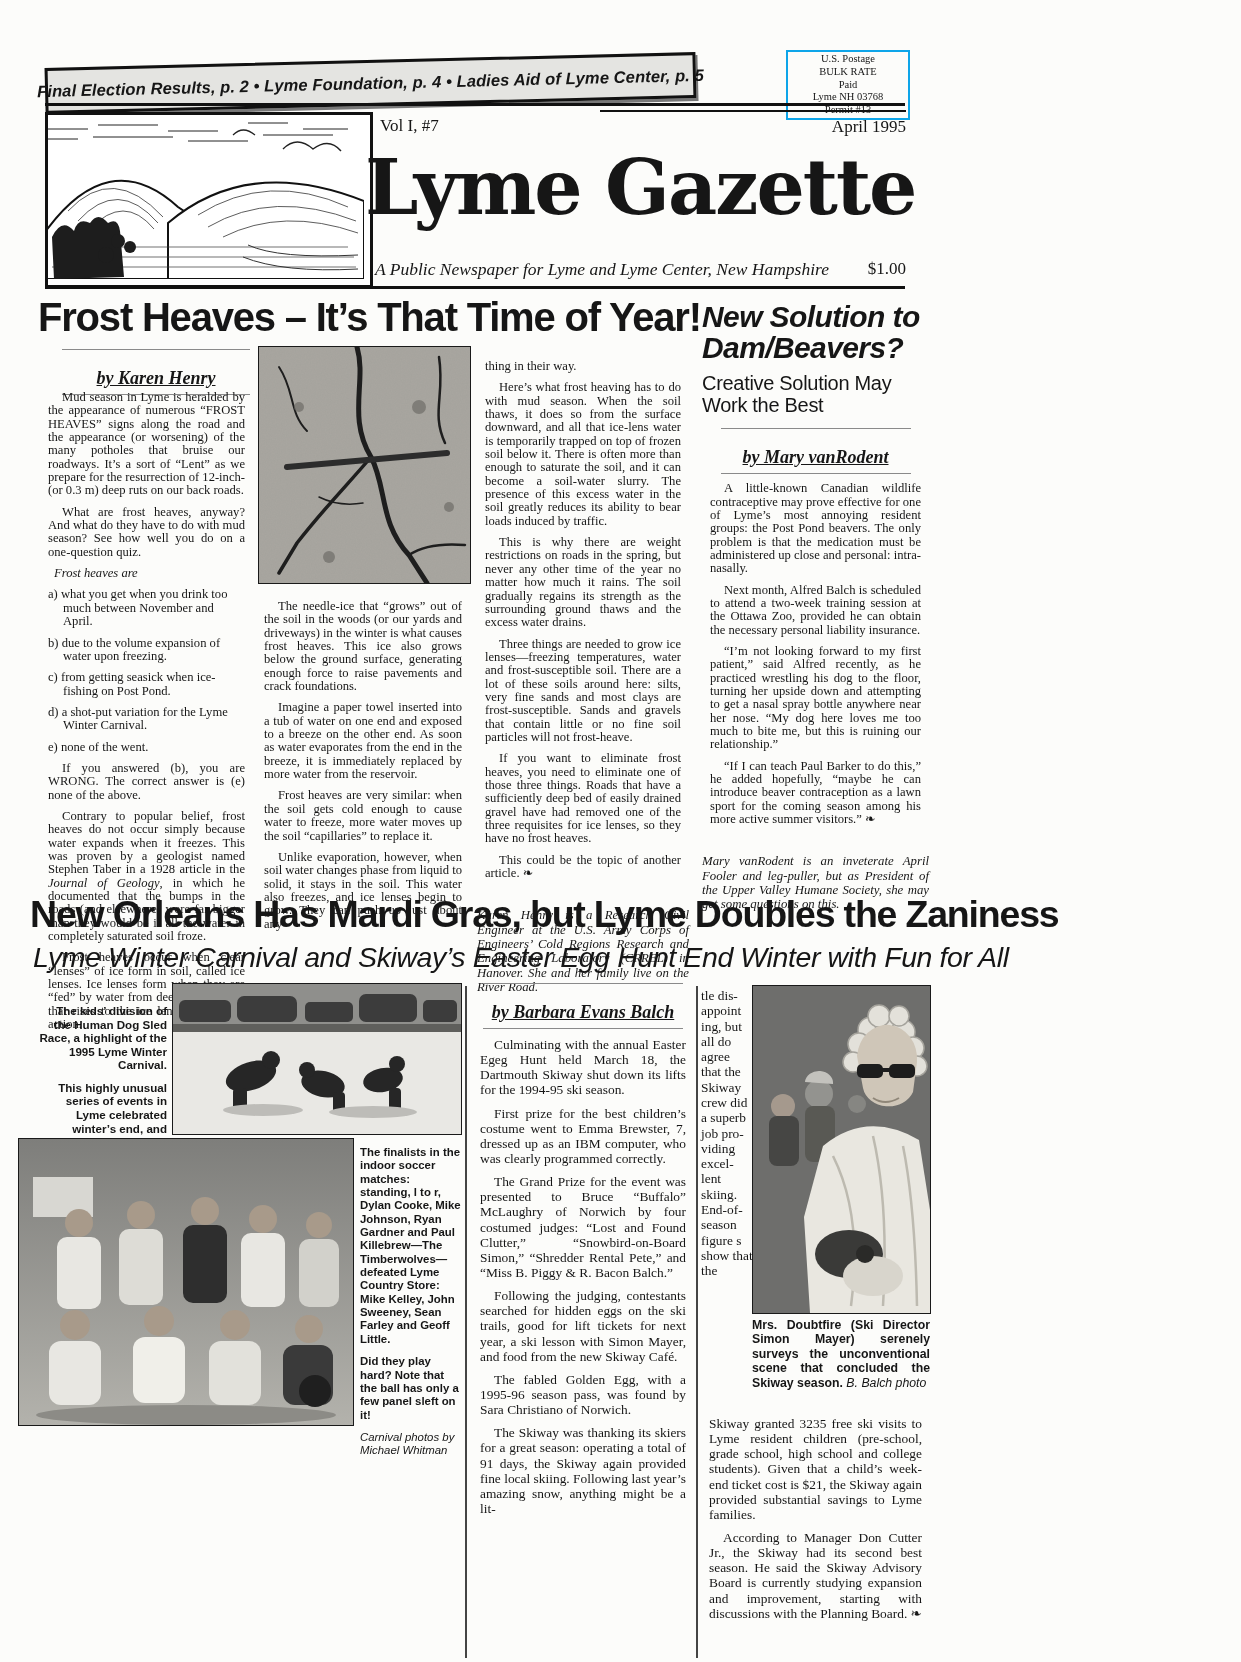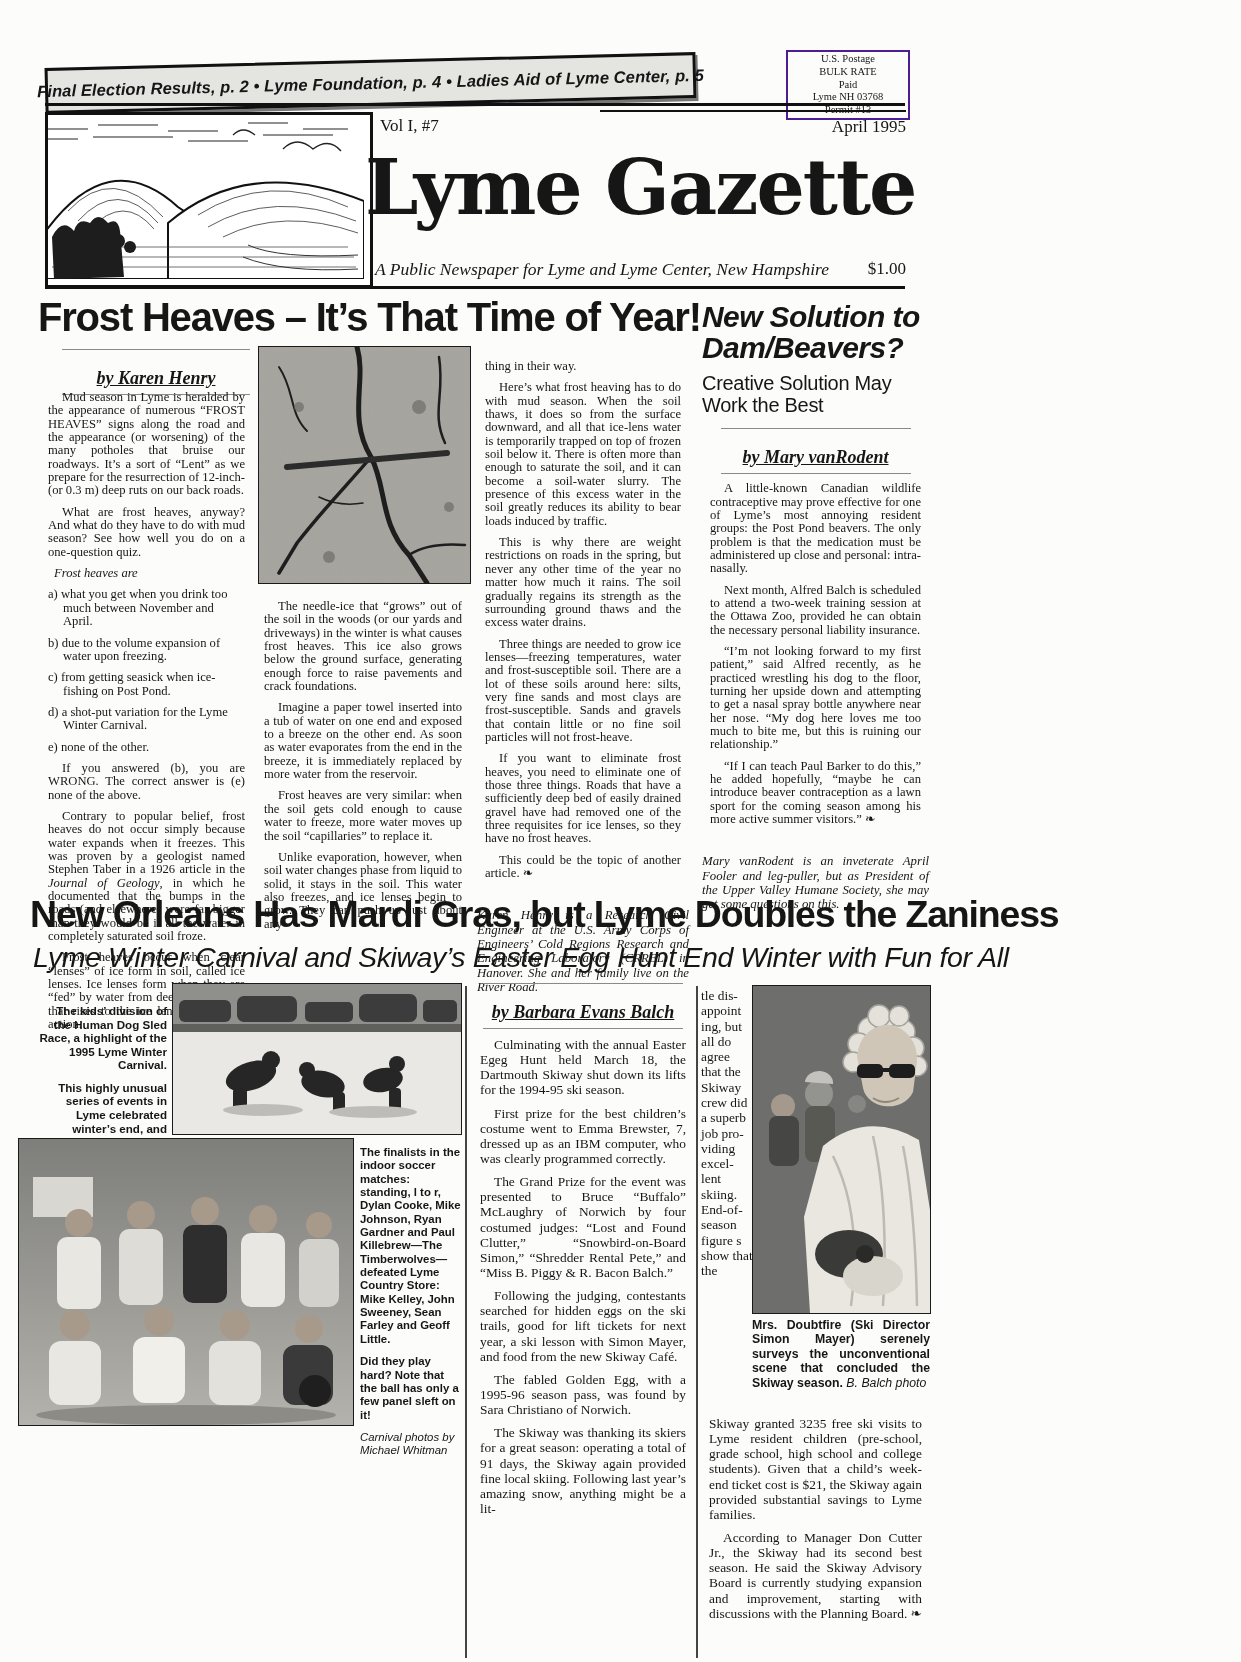--- a/index.html
+++ b/index.html
@@ -9,21 +9,21 @@
   .sans{font-family:"Liberation Sans",sans-serif;}
 
   
   .banner{left:45px;top:60px;width:645px;height:40px;border:3px solid #111;background:#e4e4e1;
           transform:rotate(-1.4deg);display:flex;align-items:center;justify-content:center;
           box-shadow:2px 3px 0 #777;}
   .banner span{font-family:"Liberation Sans",sans-serif;font-weight:bold;font-style:italic;
                font-size:16.5px;letter-spacing:0.1px;white-space:nowrap;}
 
   
-  .postage{left:786px;top:50px;width:120px;height:66px;border:2px solid #4c1d95;
+  .postage{left:786px;top:50px;width:120px;height:66px;border:2px solid #0ea5e9;
            display:flex;flex-direction:column;align-items:center;justify-content:center;
            font-size:10.5px;line-height:1.22;text-align:center;}
 
   
   .rule{background:#111;}
   .mast-illo{left:45px;top:112px;width:322px;height:170px;border:3px solid #111;background:#fff;}
   .vol{left:380px;top:116px;font-size:17px;}
   .date{left:700px;top:117px;width:206px;text-align:right;font-size:17px;}
   .gazette-title{left:365px;top:146px;width:545px;text-align:center;font-family:"DejaVu Serif",serif;
                  font-weight:bold;font-size:76px;letter-spacing:-2px;white-space:nowrap;line-height:1.1;}
@@ -120,23 +120,23 @@
   </div>
 
   <div class="abs body-col t1" style="left:40px;top:383px;width:213px;">
     <p>Mud season in Lyme is heralded by the appearance of numerous “FROST HEAVES” signs along the road and the appearance (or worsening) of the many potholes that bruise our roadways. It’s a sort of “Lent” as we prepare for the resurrection of 12-inch- (or 0.3 m) deep ruts on our back roads.</p>
     <p>What are frost heaves, anyway?  And what do they have to do with mud season?  See how well you do on a one-question quiz.</p>
     <p class="qlead">Frost heaves are</p>
     <p class="hang">a) what you get when you drink too much between November and April.</p>
     <p class="hang">b) due to the volume expansion of water upon freezing.</p>
     <p class="hang">c) from getting seasick when ice-fishing on Post Pond.</p>
     <p class="hang">d) a shot-put variation for the Lyme Winter Carnival.</p>
-    <p class="hang">e) none of the other.</p>
+    <p class="hang">e) none of the went.</p>
     <p>If you answered (b), you are WRONG. The correct answer is (e) none of the above.</p>
-    <p><span>Contrary to popular belief, frost heaves do not occur simply because water expands when it freezes. This was proven by a geologist named Stephen Taber in a 1926 article in the </span><i>Journal of Geology</i><span>, in which he documented that the bumps in the roads (and elsewhere) were far bigger than they would be if all the water in completely saturated soil froze.</span></p>
+    <p><span>Contrary to popular belief, frost heaves do not occur simply because water expands when it freezes. This was proven by a geologist named Stephen Taber in a 1928 article in the </span><i>Journal of Geology</i><span>, in which he documented that the bumps in the roads (and elsewhere) were far bigger than they would be if all the water in completely saturated soil froze.</span></p>
     <p>Frost heaves occur when clear “lenses” of ice form in soil, called ice lenses. Ice lenses form when they are “fed” by water from deeper in the soil that rises to the ice lens by capillary action.</p>
   </div>
 
   <div class="abs photo" style="left:258px;top:346px;width:211px;height:236px;">
     <svg width="211" height="236" viewBox="0 0 211 236">
       <defs>
         <filter id="grain">
             <feTurbulence type="fractalNoise" baseFrequency="0.8" numOctaves="2" result="n"></feTurbulence>
           <feColorMatrix in="n" type="matrix" values="0 0 0 0 0.2 0 0 0 0 0.2 0 0 0 0 0.2 0 0 0 0.35 0"></feColorMatrix>
           <feComposite operator="over" in2="SourceGraphic"></feComposite>

